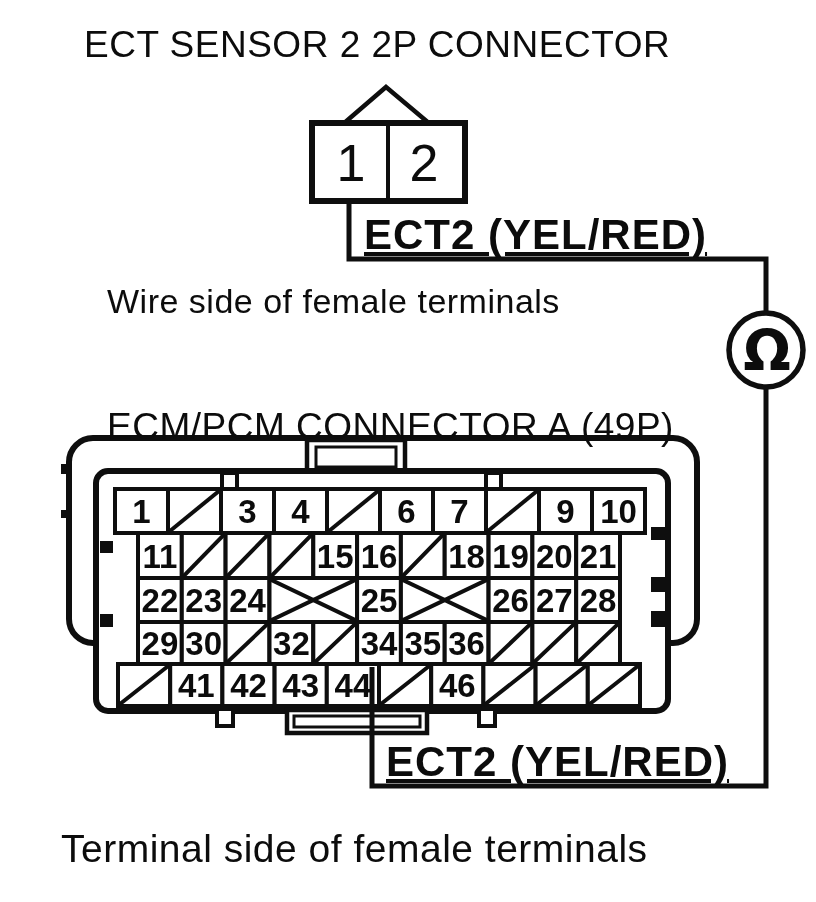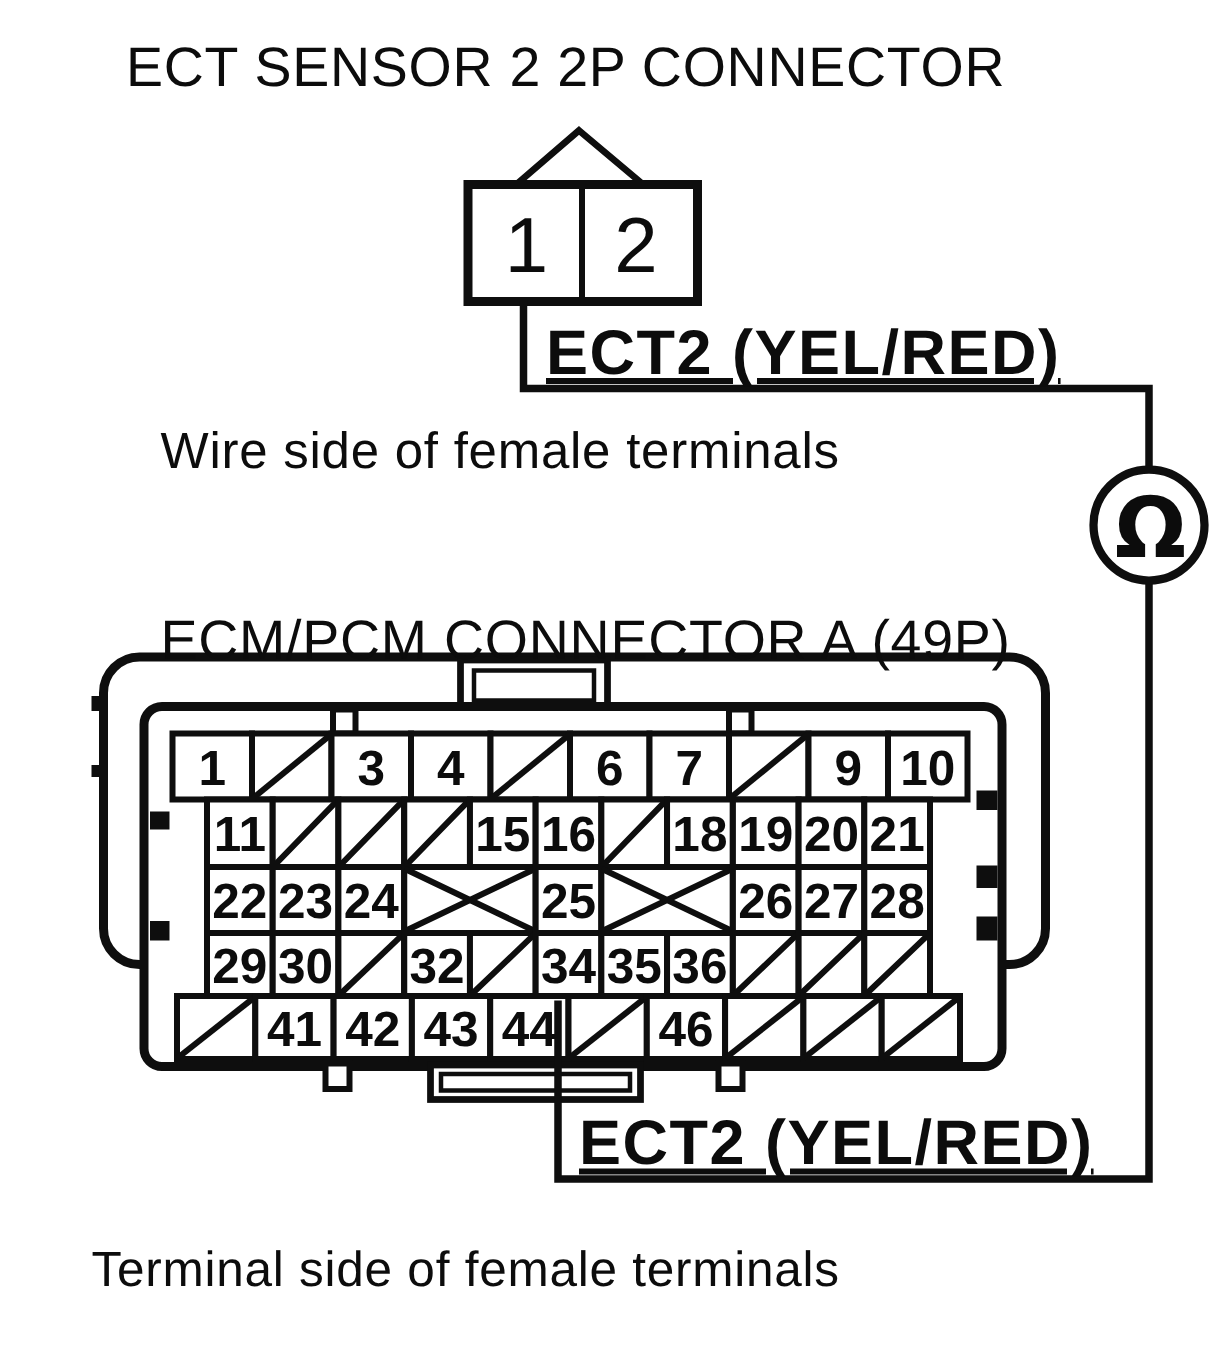--- a/index.html
+++ b/index.html
@@ -192,14 +192,14 @@
   <div class="abs ttl" style="left:84px;top:24px;">ECT SENSOR 2 2P CONNECTOR</div>
 
   <div class="abs wirelbl" style="left:364px;top:211px;">ECT2 (YEL/RED)</div>
 
   <div class="abs cap" style="left:107px;top:282px;">Wire side of female terminals</div>
 
   <div class="abs ttl" style="left:91px;top:406px;margin-left:16px;">ECM/PCM CONNECTOR A (49P)</div>
 
   <div class="abs wirelbl" style="left:386px;top:738px;">ECT2 (YEL/RED)</div>
 
-  <div class="abs cap" style="left:61px;top:827px;font-size:33px;">Terminal side of female terminals</div>
+  <div class="abs cap" style="left:61px;top:827px;font-size:39px;">Terminal side of female terminals</div>
 </div>
 
 </body></html>

